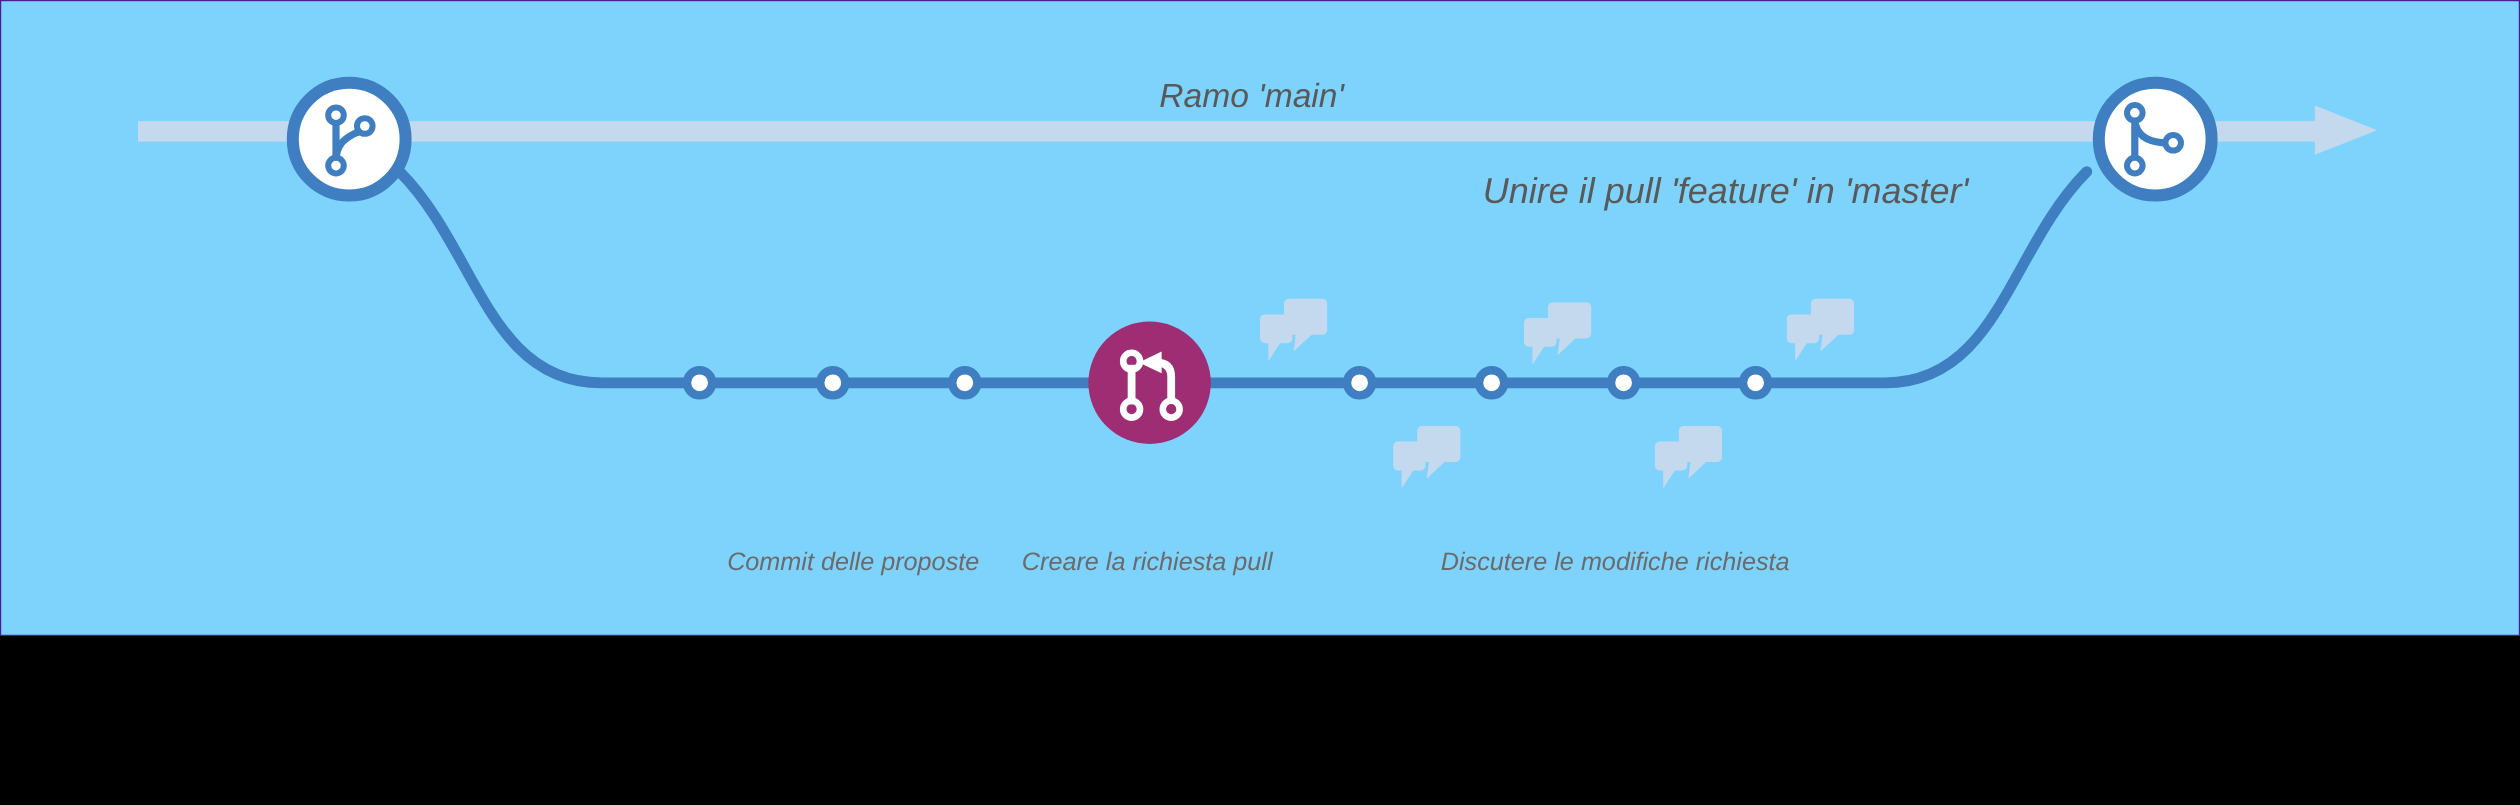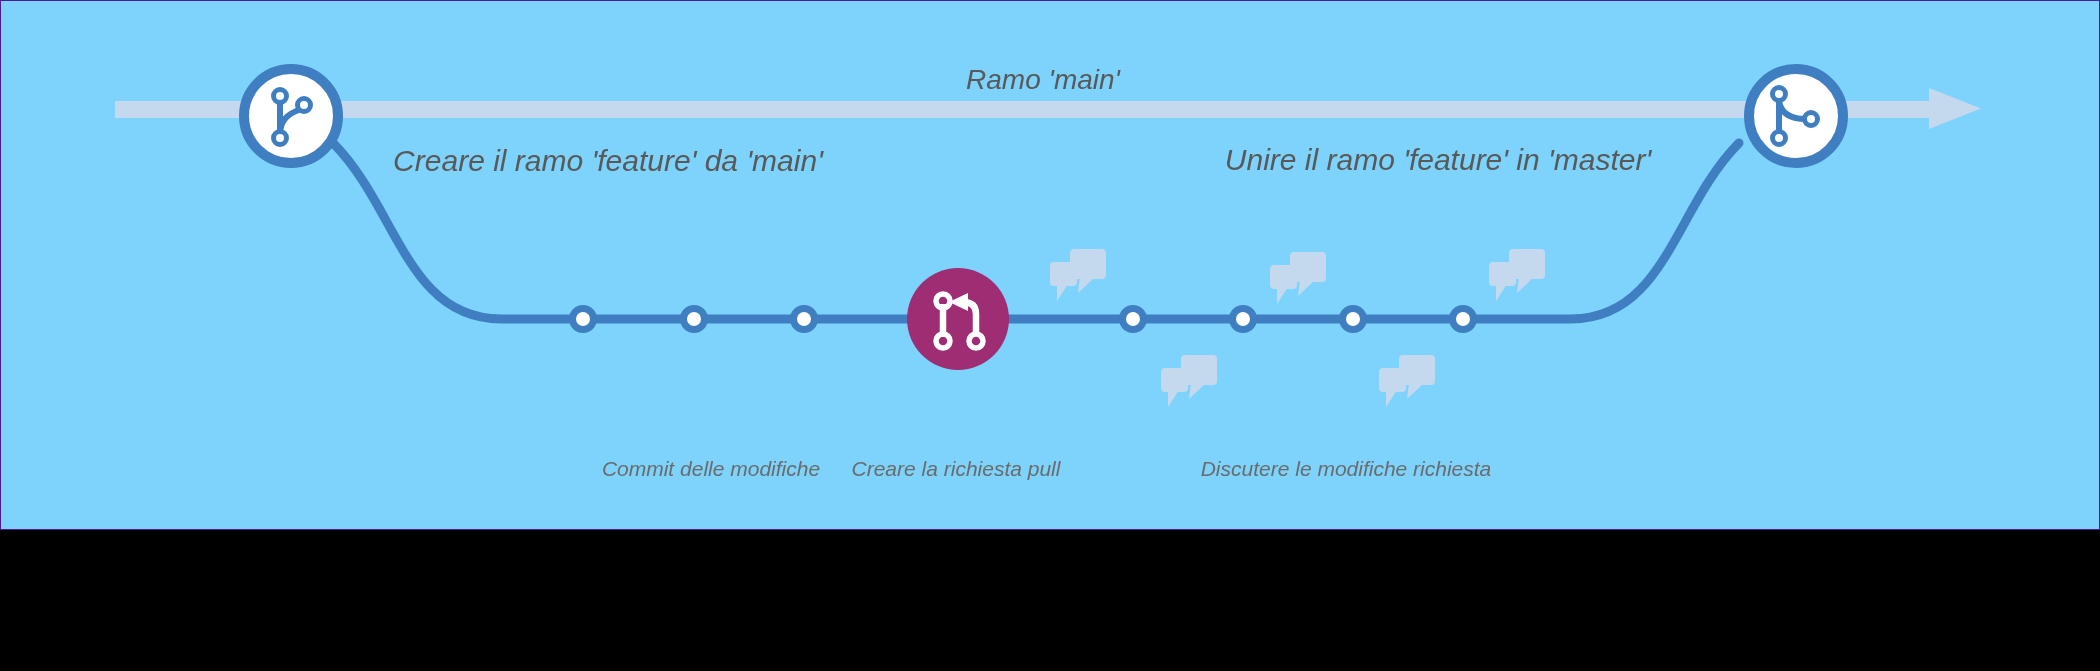--- a/index.html
+++ b/index.html
@@ -107,21 +107,20 @@
       <g>
         <use href="#bubble-pair" x="1049" y="248"></use>
         <use href="#bubble-pair" x="1269" y="251"></use>
         <use href="#bubble-pair" x="1488" y="248"></use>
         <use href="#bubble-pair" x="1160" y="354"></use>
         <use href="#bubble-pair" x="1378" y="354"></use>
       </g>
     </svg>
 
     <div class="label label-mid" style="left:1042px; top:63px;">Ramo 'main'</div>
-    <div class="label label-large" style="left:607px;  top:143px;">Creare il ramo 'feature' da 'main'</div>
-    <div class="label label-large" style="left:1437px; top:142px;">Unire il ramo 'feature' in 'master'</div>
-    <div class="label label-small" style="left:710px;  top:456px;">Commit delle modifiche</div>
+    <div class="label label-large" style="left:1437px; top:142px;">Unire il pull 'feature' in 'master'</div>
+    <div class="label label-small" style="left:710px;  top:456px;">Commit delle proposte</div>
     <div class="label label-small" style="left:955px;  top:456px;">Creare la richiesta pull</div>
     <div class="label label-small" style="left:1345px; top:456px;">Discutere le modifiche richiesta</div>
   </div>
 
   <div id="bottom-bar"></div>
 </div>
 
 </body></html>

